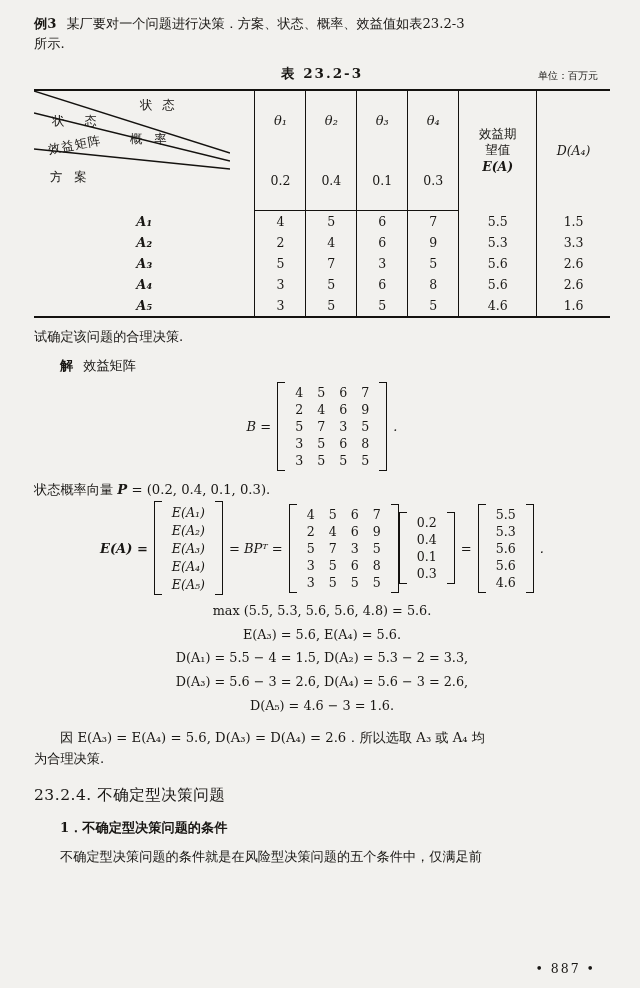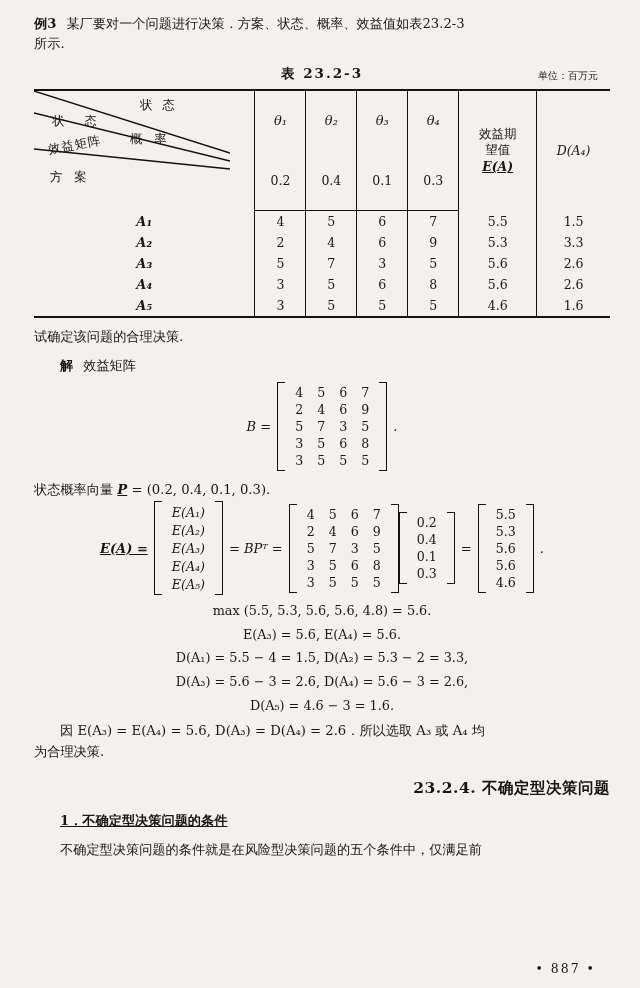--- a/index.html
+++ b/index.html
@@ -11,21 +11,21 @@
     position:relative;
     overflow:hidden;
   }
   .page{
     position:absolute;inset:0;
     padding:14px 30px 10px 34px;
     box-sizing:border-box;
   }
   .serif{font-family:"DejaVu Serif","Liberation Serif",serif;}
   .it{font-style:italic;}
-  .b{font-weight:bold;text-decoration:underline;}
+  .b{font-weight:bold;}
 
   
   .intro{
     font-size:13.2px;line-height:1.55;
     text-indent:0;
   }
   .intro .lead{font-weight:bold;margin-right:10px;}
   .intro .l2{display:block;}
 
   
@@ -115,27 +115,26 @@
   .pline{font-size:13.2px;margin-top:10px;}
   .pline .b{font-weight:bold;}
 
   .calc{
     font-size:12.8px;text-align:center;line-height:1.85;
     font-family:"DejaVu Serif","Liberation Serif",serif;
     margin-top:4px;
   }
   .calc .ln{display:block;}
 
-  .concl{font-size:13.2px;line-height:1.55;margin-top:4px;}
+  .concl{font-size:13.2px;line-height:1.55;margin-top:11px;}
   .concl .i1{text-indent:26px;display:block;}
 
   h2.sec{
-    font-size:15.5px;font-weight:bold;margin:16px 0 0 0;
+    font-size:15.5px;font-weight:normal;margin:16px 0 0 0;
     letter-spacing:0.5px;
-    text-align:right;
   }
   .pagenum{
     position:absolute;right:44px;bottom:12px;
     font-size:12.5px;letter-spacing:2px;
   }
 </style>
 </head>
 <body>
 
 <div class="page">

